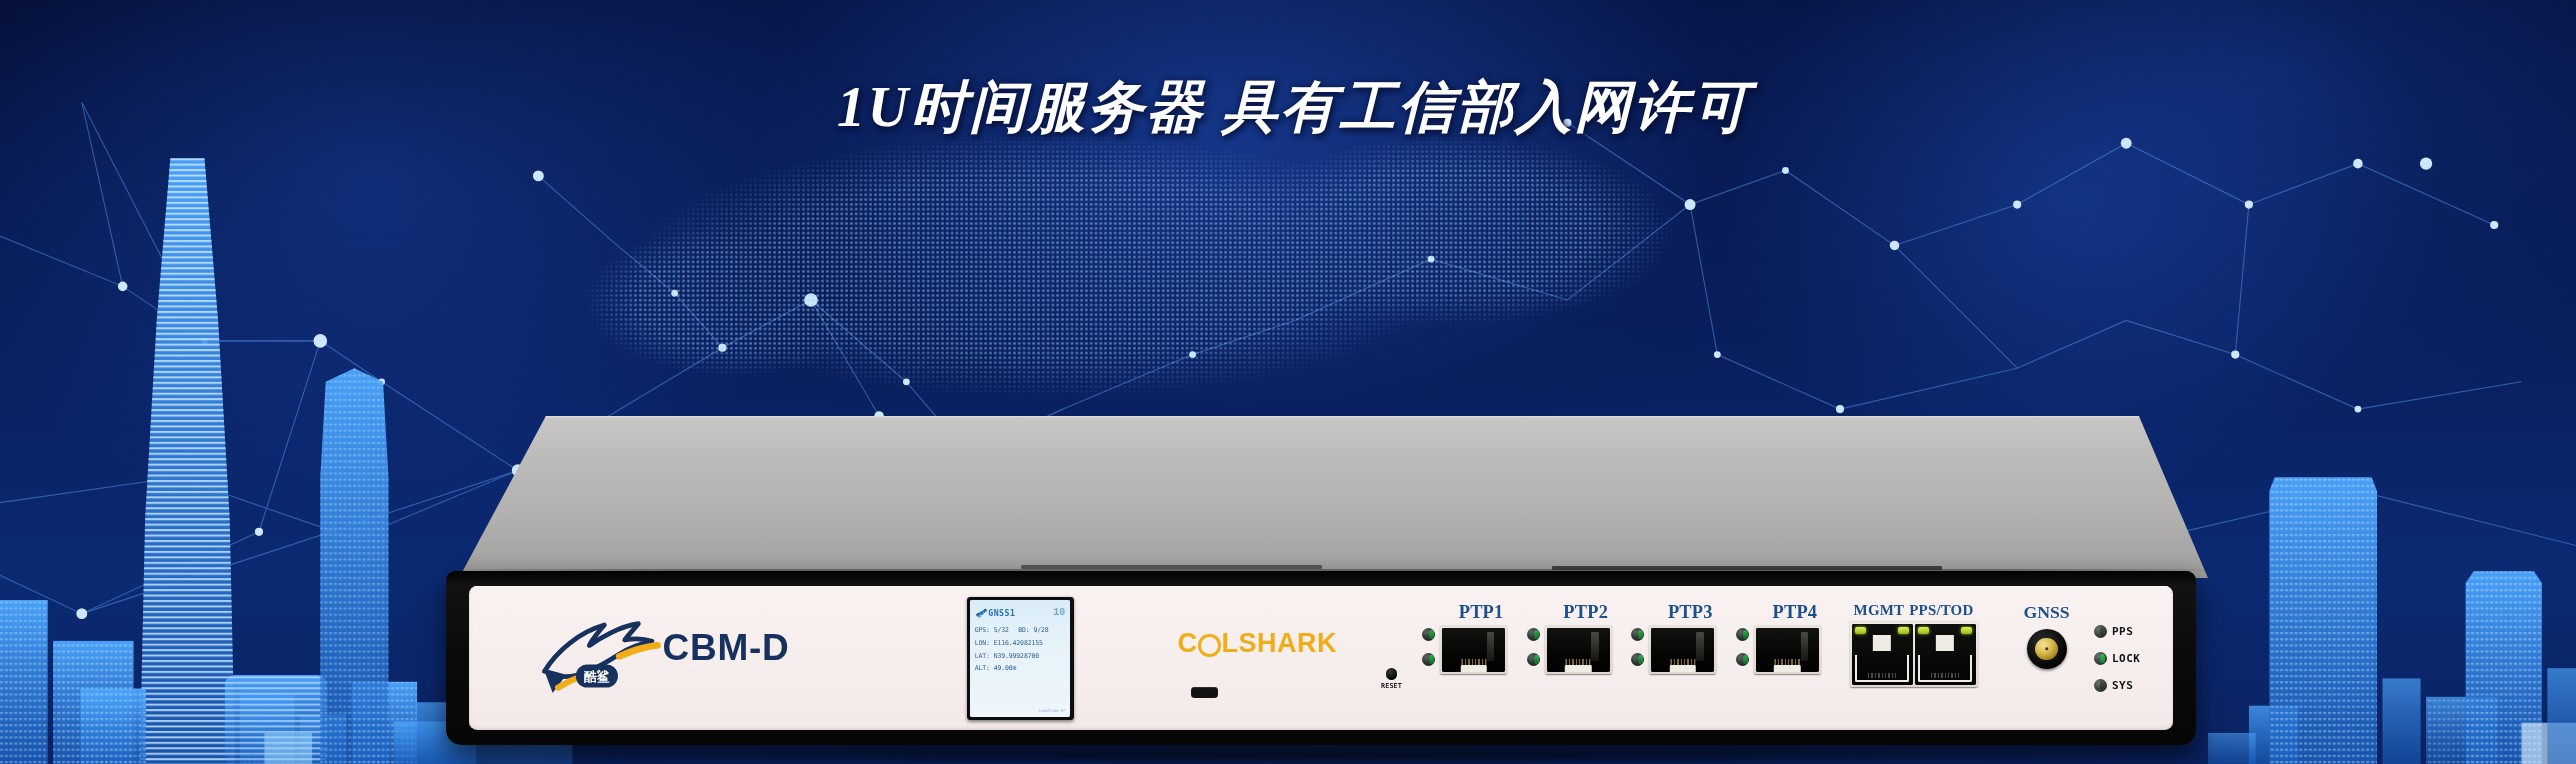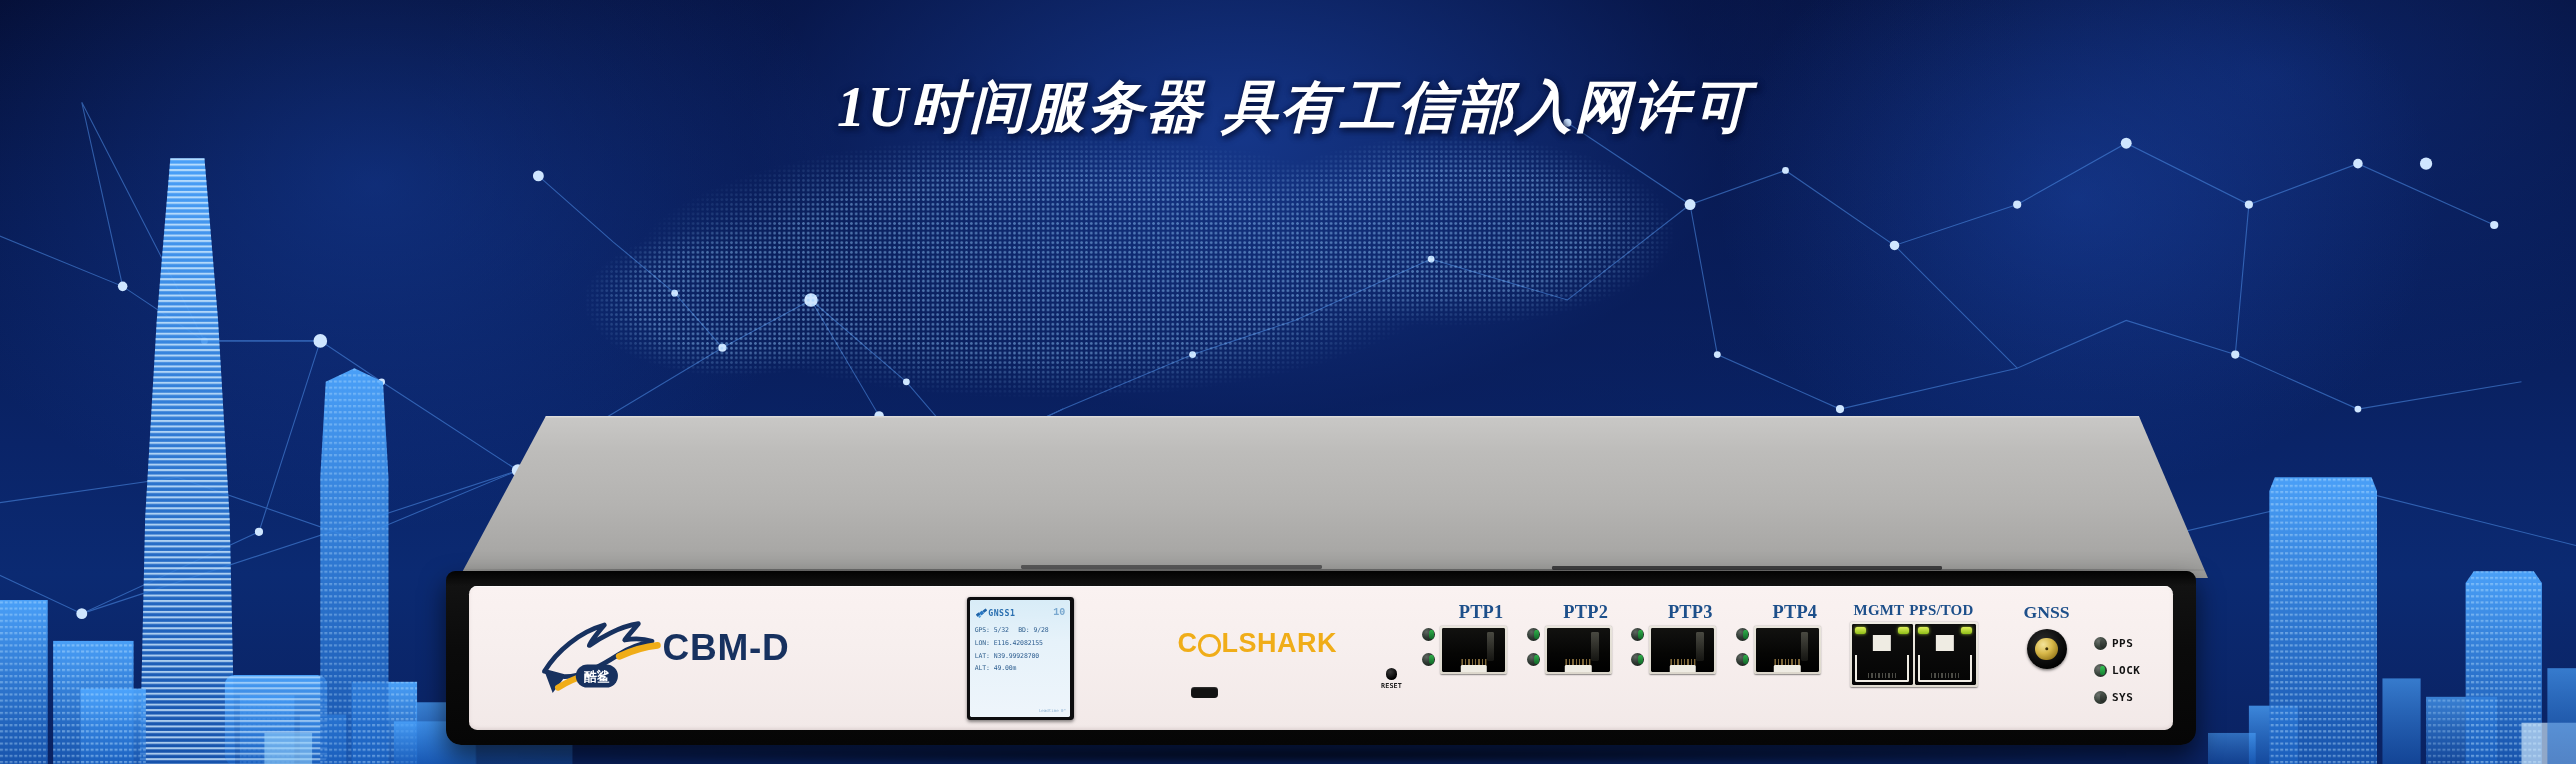--- a/index.html
+++ b/index.html
@@ -287,21 +287,21 @@
     width:22.5px; height:22.5px; border-radius:50%;
     background:radial-gradient(circle at 36% 30%, #f4e49b 0%, #d8b84a 42%, #9c7d1e 78%, #6b540f 100%);
     position:relative;
   }
   .sma-in::after{
     content:""; position:absolute; left:50%; top:50%; transform:translate(-50%,-50%);
     width:3.4px; height:3.4px; border-radius:50%; background:#3b2f08;
   }
 
   
-  .status-col{ position:absolute; left:1625px; top:44px; }
+  .status-col{ position:absolute; left:1625px; top:32px; }
   .status-row{ display:flex; align-items:center; gap:5.5px; height:27px; }
   .sled{
     width:13px; height:13px; border-radius:50%;
     background:radial-gradient(circle at 34% 30%, #6c726d 0%, #3a443c 48%, #161a16 100%);
     box-shadow:0 0.7px 0.7px rgba(255,255,255,.5); position:relative;
   }
   .sled::after{
     content:""; position:absolute; right:1.4px; top:2px; width:4.8px; height:8.9px;
     border-radius:40%; background:linear-gradient(180deg,#4a524b,#262c27);
   }

